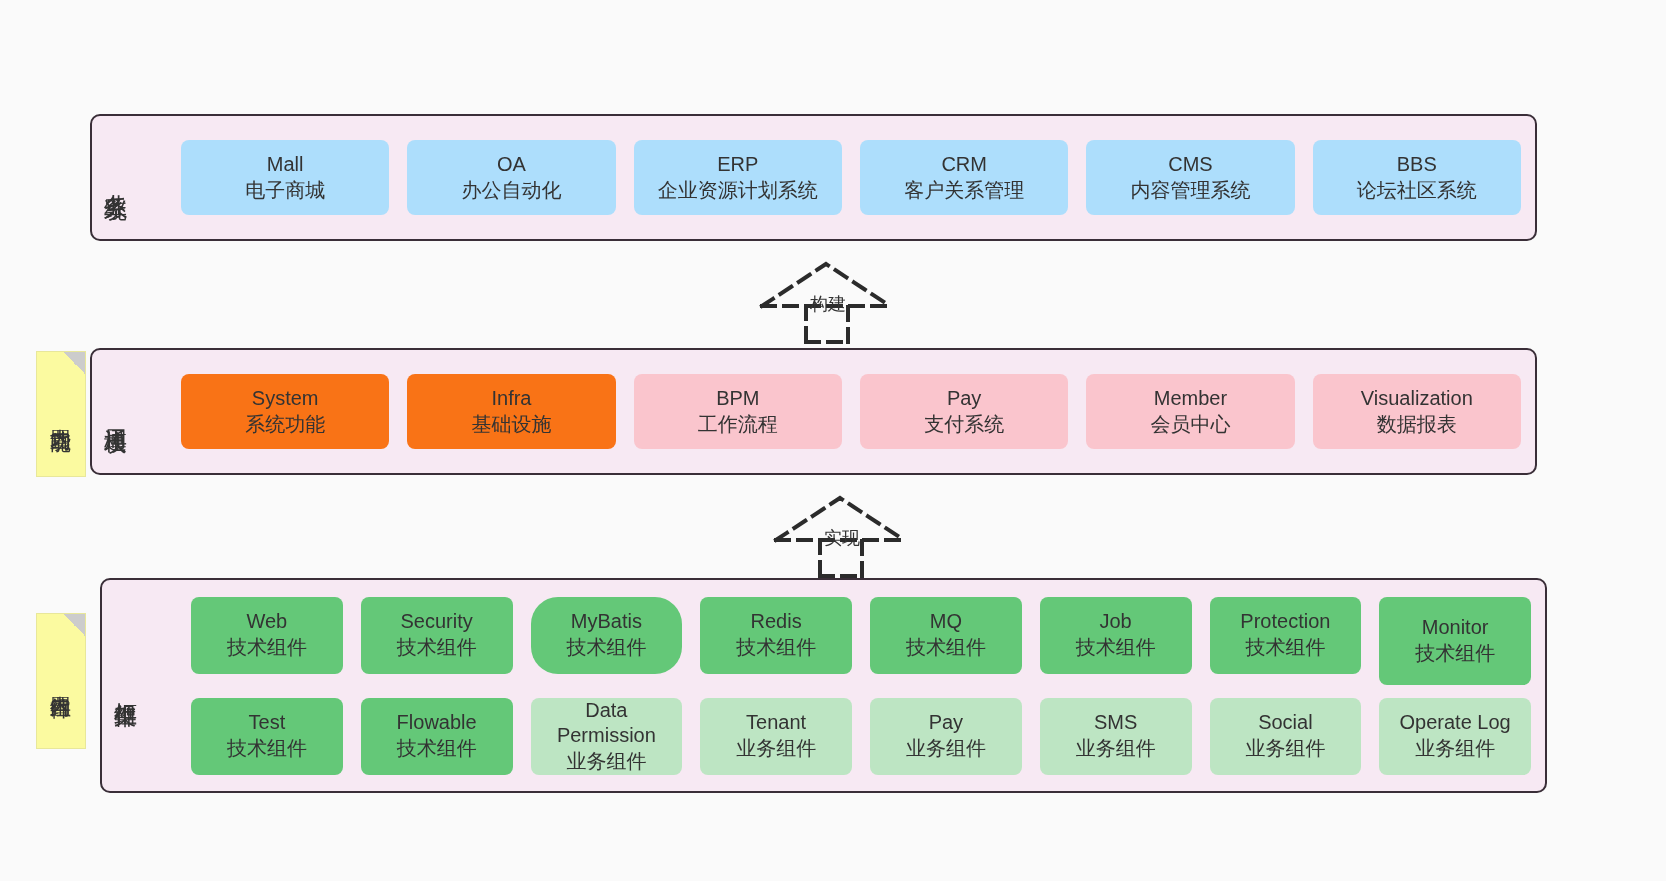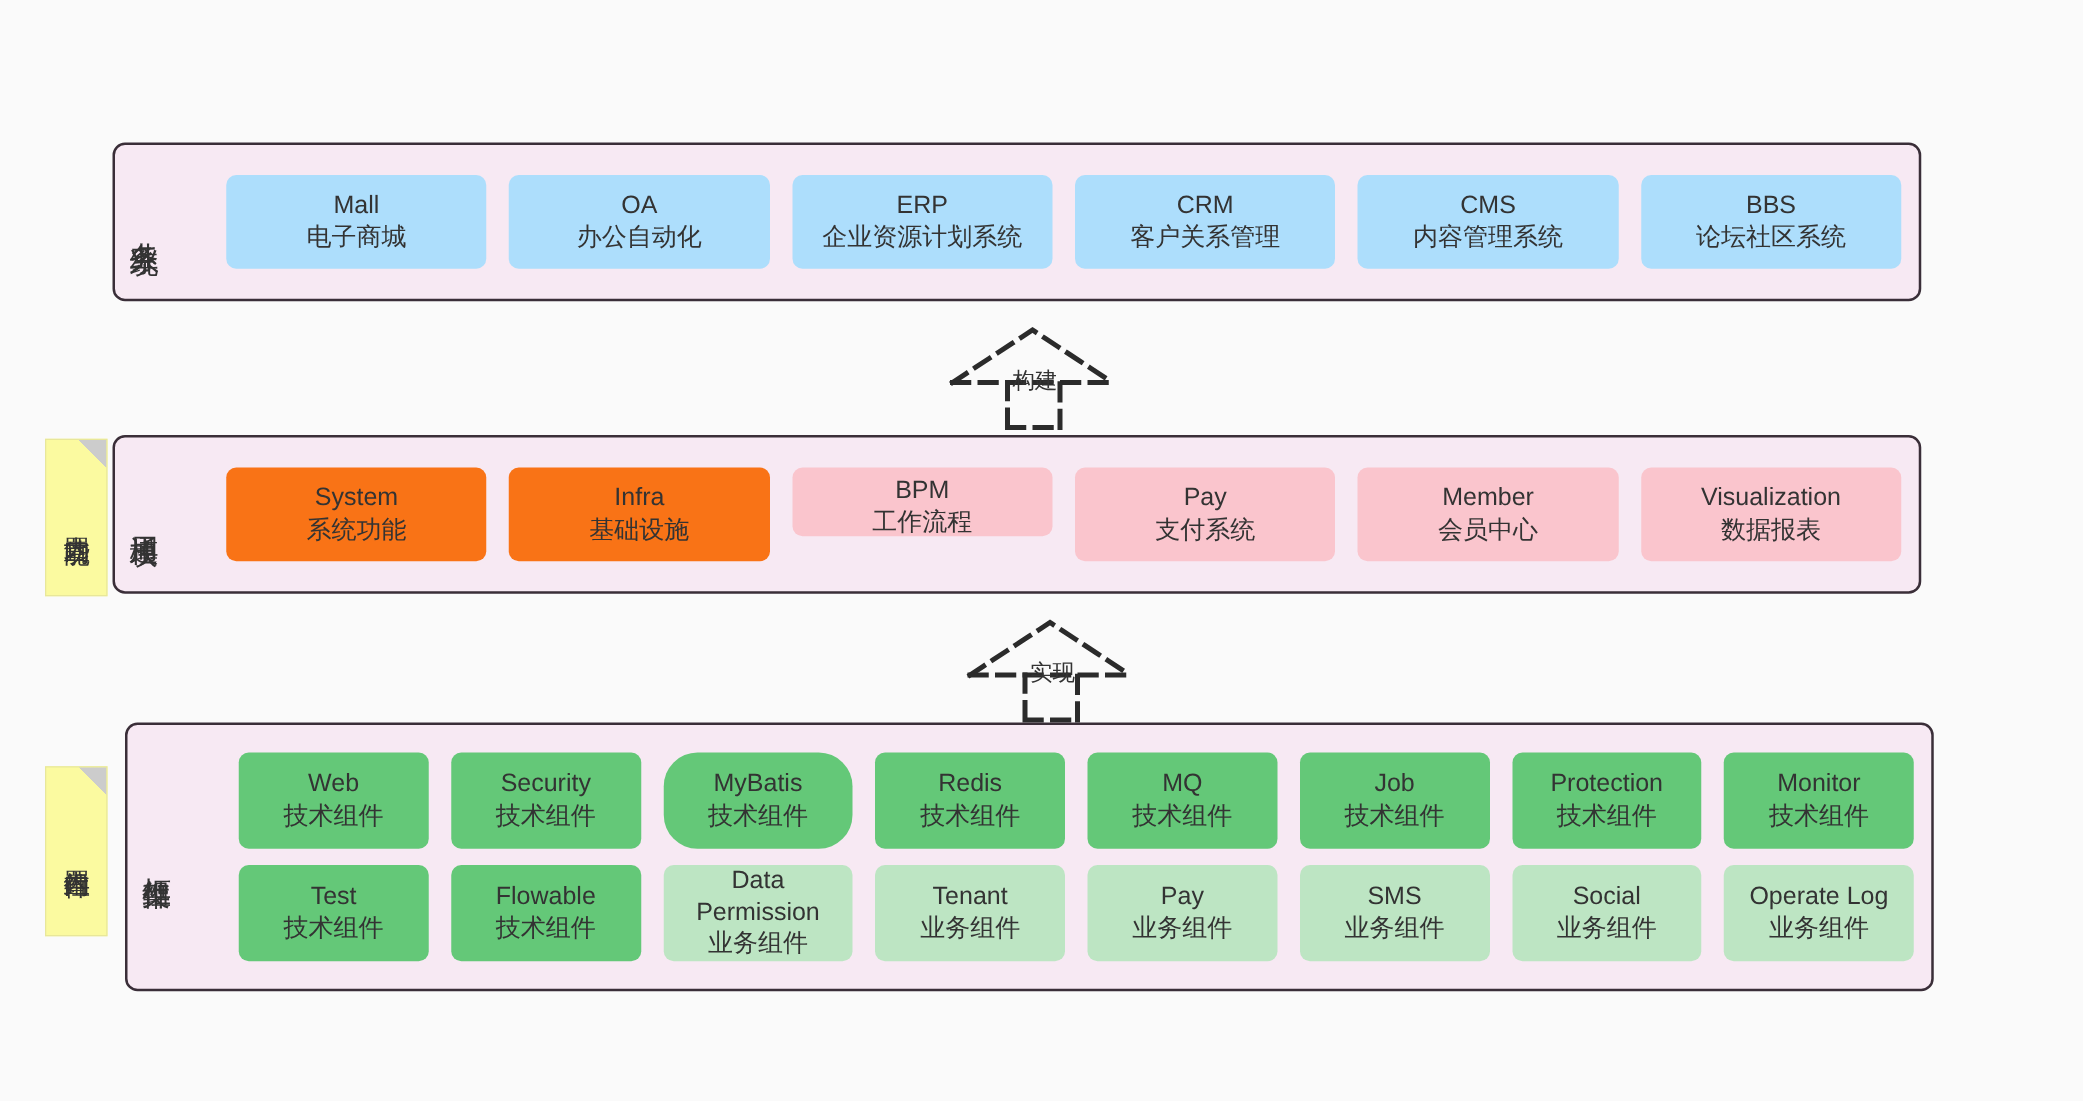--- a/index.html
+++ b/index.html
@@ -189,21 +189,21 @@
     <div class="layer-body">
       <div class="row">
         <div class="node c-red" style="height:75px;">
           <span class="n-title">System</span>
           <span class="n-sub">系统功能</span>
         </div>
         <div class="node c-red" style="height:75px;">
           <span class="n-title">Infra</span>
           <span class="n-sub">基础设施</span>
         </div>
-        <div class="node c-pink" style="height:55px;justify-content:space-between;">
+        <div class="node c-pink" style="height:75px;">
           <span class="n-title">BPM</span>
           <span class="n-sub">工作流程</span>
         </div>
         <div class="node c-pink" style="height:75px;">
           <span class="n-title">Pay</span>
           <span class="n-sub">支付系统</span>
         </div>
         <div class="node c-pink" style="height:75px;">
           <span class="n-title">Member</span>
           <span class="n-sub">会员中心</span>
@@ -256,21 +256,21 @@
           <span class="n-sub">技术组件</span>
         </div>
         <div class="node c-green" style="height:77px;">
           <span class="n-title">Job</span>
           <span class="n-sub">技术组件</span>
         </div>
         <div class="node c-green" style="height:77px;text-align:center;">
           <span class="n-title">Protection</span>
           <span class="n-sub">技术组件</span>
         </div>
-        <div class="node c-green" style="height:77px;text-align:right;">
+        <div class="node c-green" style="height:88px;text-align:right;">
           <span class="n-title">Monitor</span>
           <span class="n-sub">技术组件</span>
         </div>
       </div>
 
       <div class="row">
         <div class="node c-green" style="height:77px;">
           <span class="n-title">Test</span>
           <span class="n-sub">技术组件</span>
         </div>

